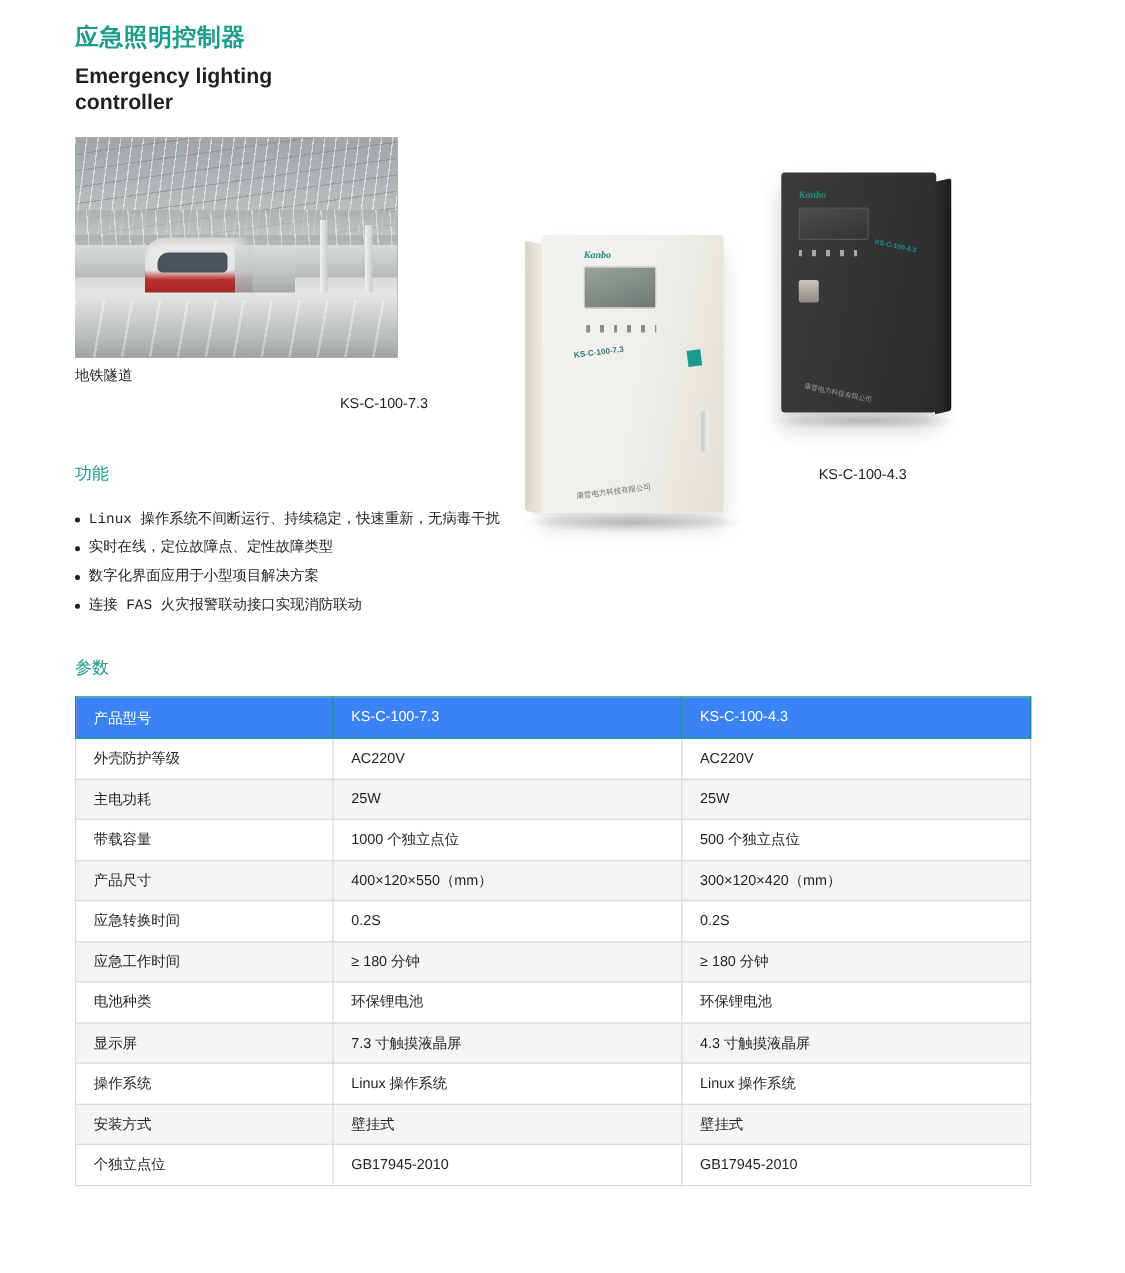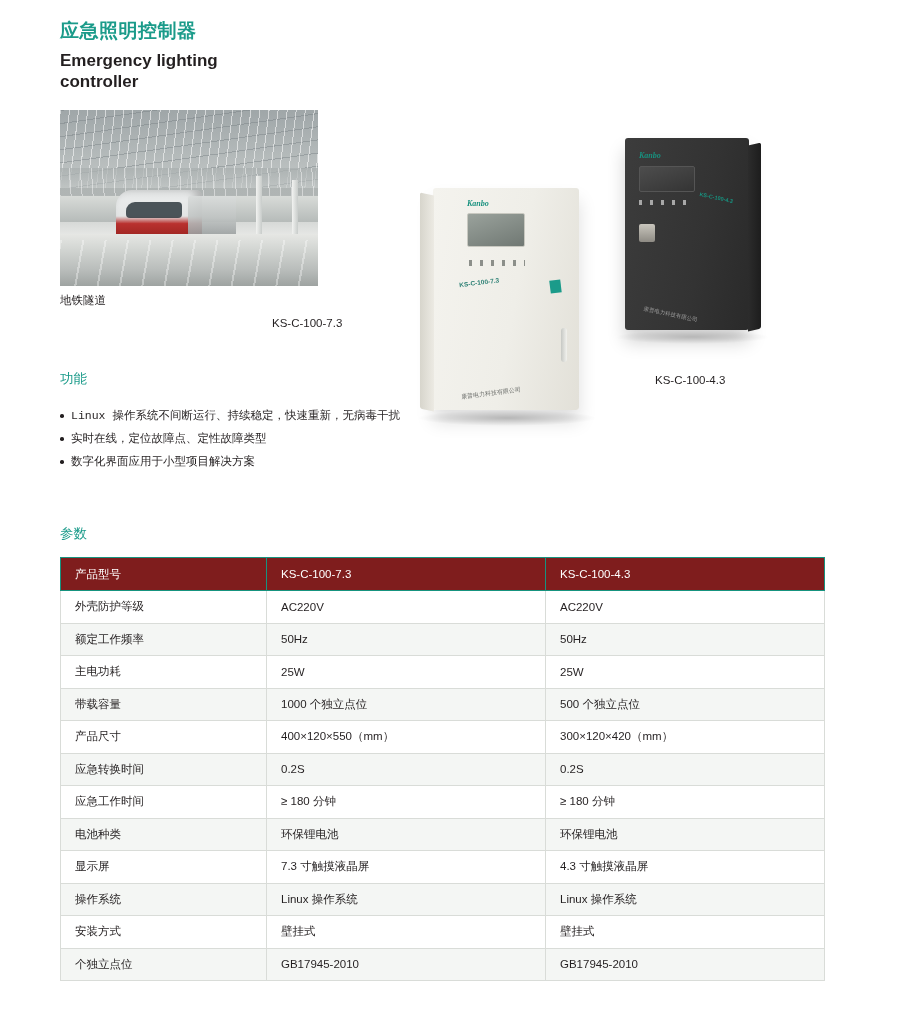--- a/index.html
+++ b/index.html
@@ -352,21 +352,21 @@
   table.params-table th,
   table.params-table td {
     border: 1px solid #d9dcd8;
     padding: 0 14px;
     height: 31.5px;
     text-align: left;
     font-weight: normal;
     vertical-align: middle;
   }
   table.params-table thead th {
-    background: #7f1d1d;
+    background: #3b82f6;
     color: #ffffff;
     border-color: #16937f;
     height: 32px;
   }
   table.params-table tbody tr:nth-child(odd) td {
     background: #ffffff;
   }
   table.params-table tbody tr:nth-child(even) td {
     background: #f4f6f4;
   }
@@ -427,20 +427,21 @@
 
   <div class="model-cap model-cap-white">KS-C-100-7.3</div>
   <div class="model-cap model-cap-dark">KS-C-100-4.3</div>
 
   <div class="functions">
     <div class="section-title">功能</div>
     <ul class="func-list">
       <li>Linux 操作系统不间断运行、持续稳定，快速重新，无病毒干扰</li>
       <li>实时在线，定位故障点、定性故障类型</li>
       <li>数字化界面应用于小型项目解决方案</li>
+      <li>连接 FAS 火灾报警联动接口实现消防联动</li>
     </ul>
   </div>
 
   <div class="params">
     <div class="section-title">参数</div>
     <table class="params-table">
       <colgroup>
         <col class="c1">
           <col class="c2">
           <col class="c3">
@@ -452,25 +453,20 @@
           <th>KS-C-100-4.3</th>
         </tr>
       </thead>
       <tbody>
         <tr>
           <td>外壳防护等级</td>
           <td>AC220V</td>
           <td>AC220V</td>
         </tr>
         <tr>
-          <td>额定工作频率</td>
-          <td>50Hz</td>
-          <td>50Hz</td>
-        </tr>
-        <tr>
           <td>主电功耗</td>
           <td>25W</td>
           <td>25W</td>
         </tr>
         <tr>
           <td>带载容量</td>
           <td>1000 个独立点位</td>
           <td>500 个独立点位</td>
         </tr>
         <tr>

